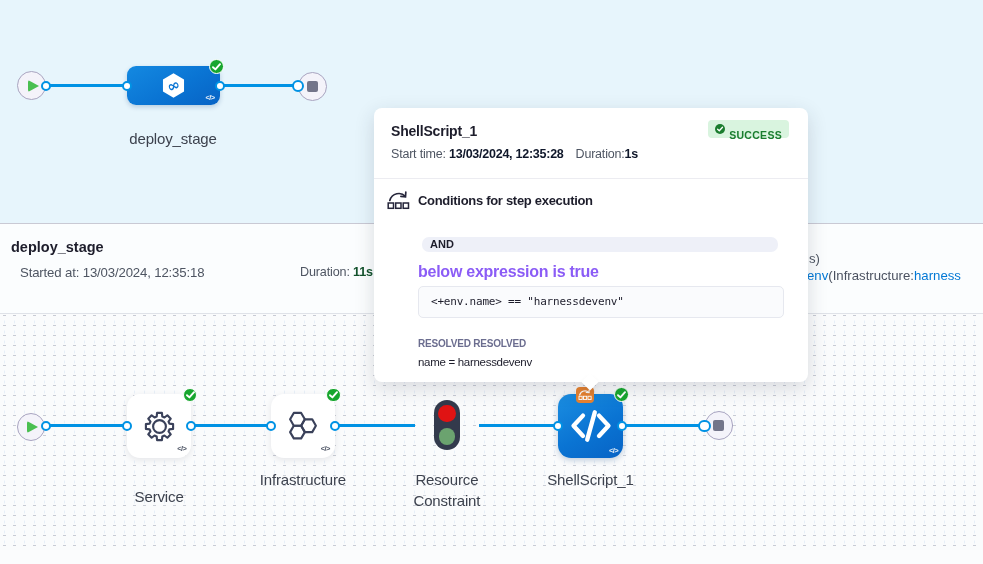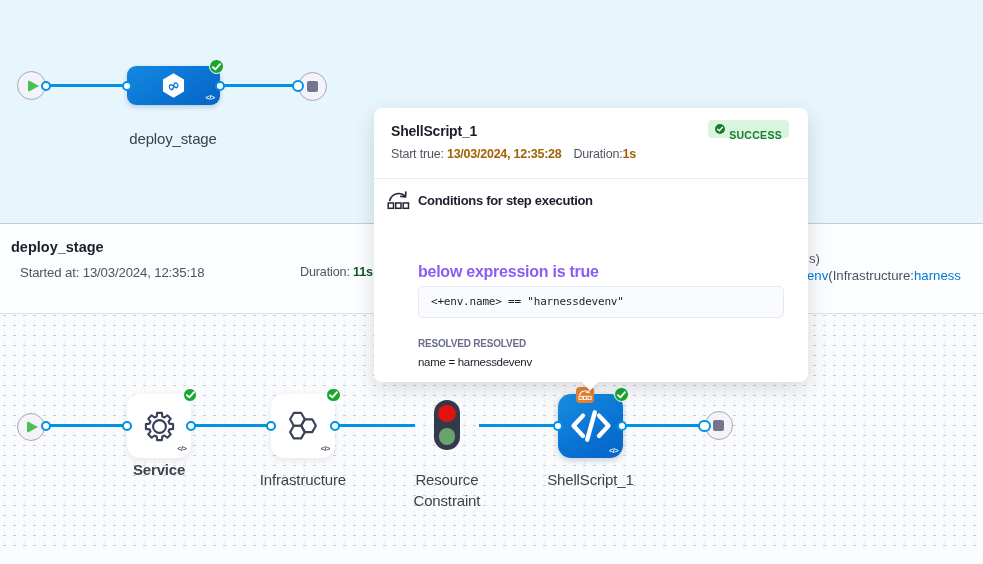--- a/index.html
+++ b/index.html
@@ -81,21 +81,21 @@
     position:absolute; left:210px; bottom:-5.5px; width:12px; height:12px; background:#fff;
     transform:rotate(45deg); box-shadow:3px 3px 6px rgba(40,41,61,.08);
   }
   .tt-title { position:absolute; left:17px; top:14.5px; font-size:14px; letter-spacing:-0.2px; font-weight:bold; color:#1d1d2b; }
   .tt-badge {
     position:absolute; right:19px; top:11.5px; height:18px; padding:0 7px; border-radius:4px;
     background:#d9f4df; display:flex; align-items:center; gap:4px;
   }
   .tt-badge span { font-size:10.5px; font-weight:bold; letter-spacing:.3px; color:#1a7d2e;margin-top:12px; }
   .tt-meta { position:absolute; left:17px; top:39px; font-size:12.5px; letter-spacing:-0.2px; color:#4e5562; }
-  .tt-meta b { color:#a16207; font-weight:bold; letter-spacing:-0.25px; }
+  .tt-meta b { color:#0f172a; font-weight:bold; letter-spacing:-0.25px; }
   .tt-meta .gap { display:inline-block; width:12px; }
   .tt-divider { position:absolute; left:0; top:70px; width:100%; height:1px; background:#ececf1; }
   .tt-cond-icon { position:absolute; left:13px; top:83px; }
   .tt-cond-title { position:absolute; left:44px; top:85px; font-size:13px; letter-spacing:-0.3px; font-weight:bold; color:#1d1d2b; }
   .tt-exec { position:absolute; left:44px; top:108.5px; font-size:11.8px; letter-spacing:-0.4px; color:#1d1d2b; white-space:nowrap; }
   .tt-and { position:absolute; left:48px; top:129px; width:356px; height:14.5px; border-radius:7px; background:#eef0f8;
     font-size:11px; font-weight:bold; color:#1d1d2b; line-height:14.5px; padding-left:8px; }
   .tt-below { position:absolute; left:44px; top:155px; font-size:16px; letter-spacing:-0.25px; color:#8b5cf6;font-weight:bold; }
   .tt-code { position:absolute; left:44px; top:178px; width:366px; height:32px; border-radius:5px;
     background:#fafbfd; border:1px solid #e6e8ef; line-height:30px; padding-left:12px;
@@ -222,52 +222,53 @@
 
     <div class="pdot" style="left:40.8px;top:106.9px;"></div>
     <div class="pdot" style="left:122.3px;top:106.9px;"></div>
     <div class="pdot" style="left:185.9px;top:106.9px;"></div>
     <div class="pdot" style="left:265.8px;top:106.9px;"></div>
     <div class="pdot" style="left:329.9px;top:106.9px;"></div>
     <div class="pdot" style="left:553.2px;top:106.9px;"></div>
     <div class="pdot" style="left:616.6px;top:106.9px;"></div>
     <div class="pdot big" style="left:698.1px;top:105.8px;"></div>
 
-    <div class="node-label" style="left:99.1px;top:145px;width:120px;font-weight:bold;">Service</div>
+    <div class="node-label" style="left:99.1px;top:172px;width:120px;">Service</div>
     <div class="node-label" style="left:396.9px;top:154.5px;width:100px;">Resource Constraint</div>
     <div class="node-label" style="left:242.9px;top:154.5px;width:120px;">Infrastructure</div>
     <div class="node-label" style="left:530.4px;top:154.5px;width:120px;">ShellScript_1</div>
   </section>
   <div class="canvas-footer"></div>
 
   <div class="tooltip">
     <div class="tooltip-arrow"></div>
     <div class="tt-title">ShellScript_1</div>
     <div class="tt-badge">
       <svg width="10" height="10" viewBox="0 0 10 10">
         <circle cx="5" cy="5" r="5" fill="#1a7d2e"></circle>
         <polyline points="2.6,5.2 4.3,6.8 7.5,3.2" fill="none" stroke="#fff" stroke-width="1.3" stroke-linecap="round" stroke-linejoin="round"></polyline>
       </svg>
       <span>SUCCESS</span>
     </div>
-    <div class="tt-meta"><span>Start true: </span><b>13/03/2024, 12:35:28</b><span class="gap"></span><span>Duration:</span><b>1s</b></div>
+    <div class="tt-meta"><span>Start time: </span><b>13/03/2024, 12:35:28</b><span class="gap"></span><span>Duration:</span><b>1s</b></div>
     <div class="tt-divider"></div>
     <div class="tt-cond-icon">
       <svg width="23" height="19" viewBox="0 0 23 19">
         <g fill="none" stroke="#25253a" stroke-width="1.7" stroke-linecap="round">
           <path d="M2.8,9.5 C5,2 14,0.5 18.2,5.3"></path>
           <path d="M18.8,1.2 L18.5,5.8 L13.9,5.3"></path>
         </g>
         <g fill="none" stroke="#25253a" stroke-width="1.5">
           <rect x="1.2" y="12" width="5.3" height="5.3"></rect>
           <rect x="8.7" y="12" width="5.3" height="5.3"></rect>
           <rect x="16.2" y="12" width="5.3" height="5.3"></rect>
         </g>
       </svg>
     </div>
     <div class="tt-cond-title">Conditions for step execution</div>
+    <div class="tt-and">AND</div>
     <div class="tt-below">below expression is true</div>
     <div class="tt-code">&lt;+env.name&gt; == "harnessdevenv"</div>
     <div class="tt-resolved">RESOLVED RESOLVED</div>
     <div class="tt-name">name = harnessdevenv</div>
   </div>
 
 </div>
 
 </body></html>

